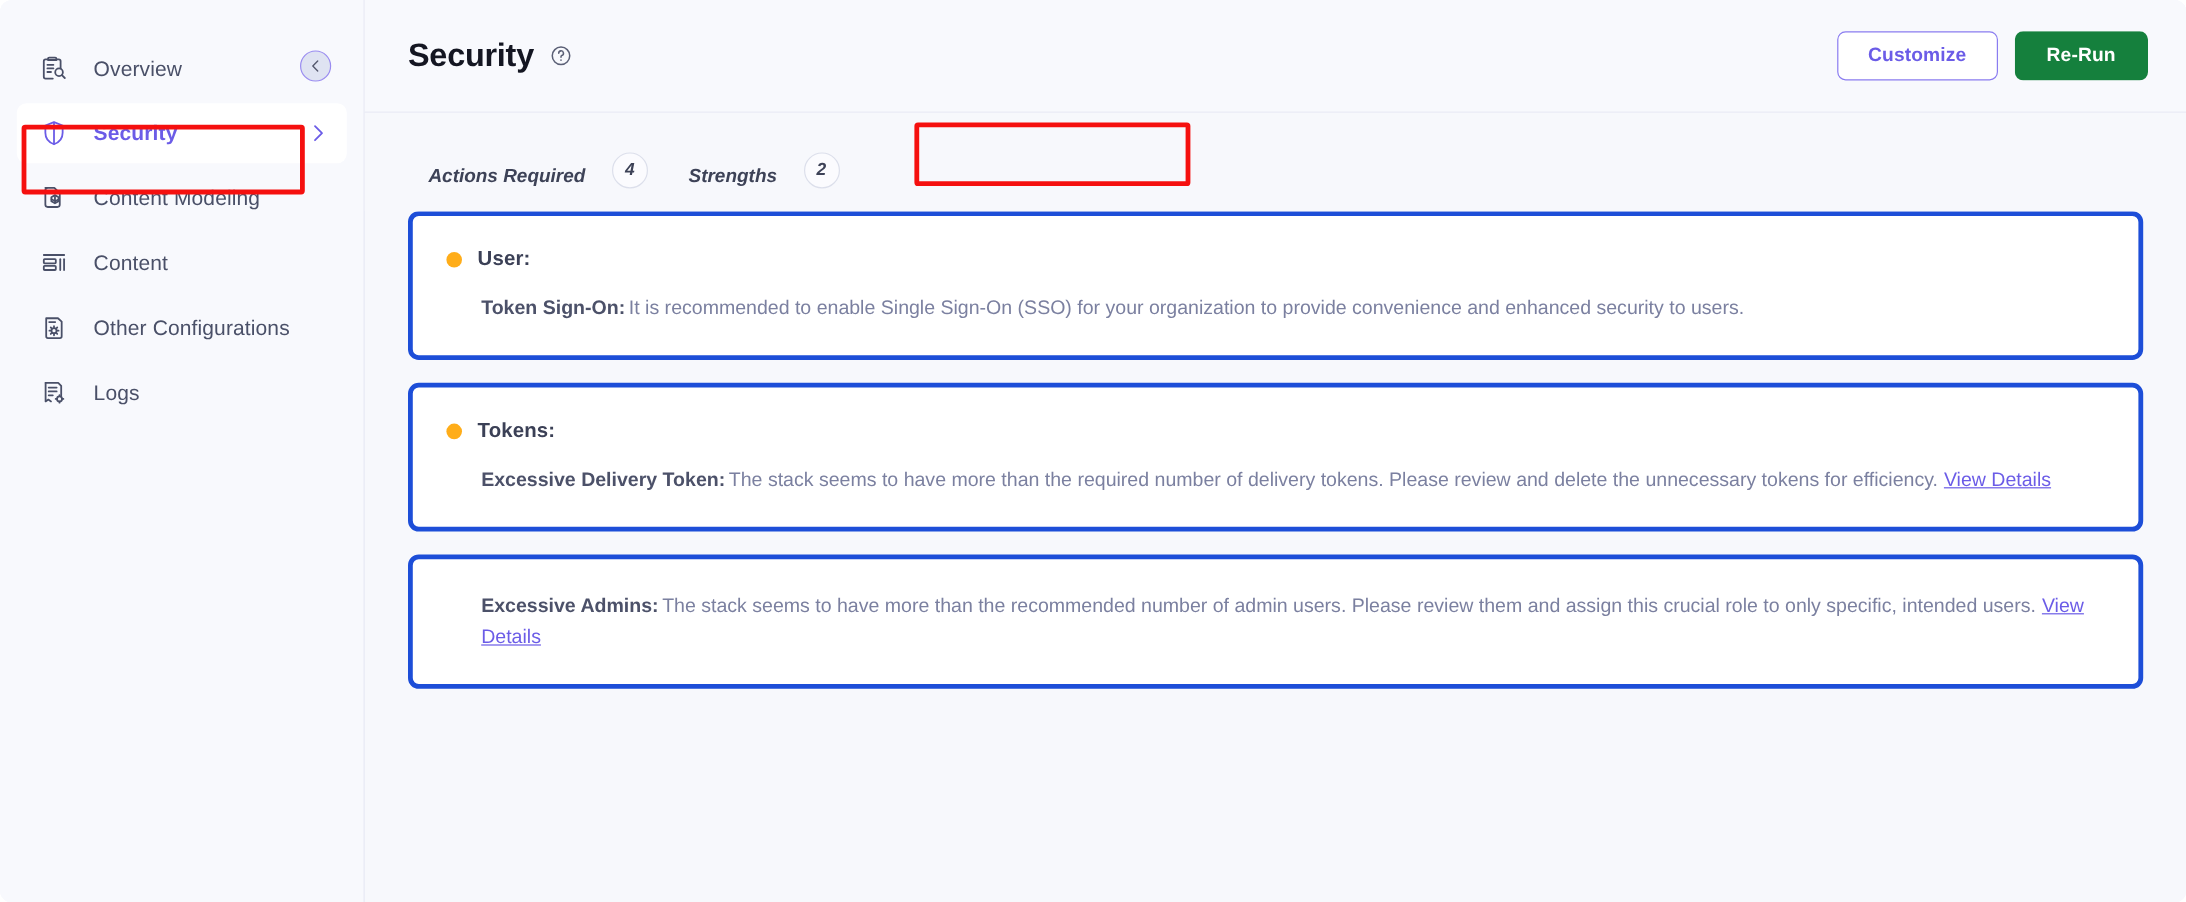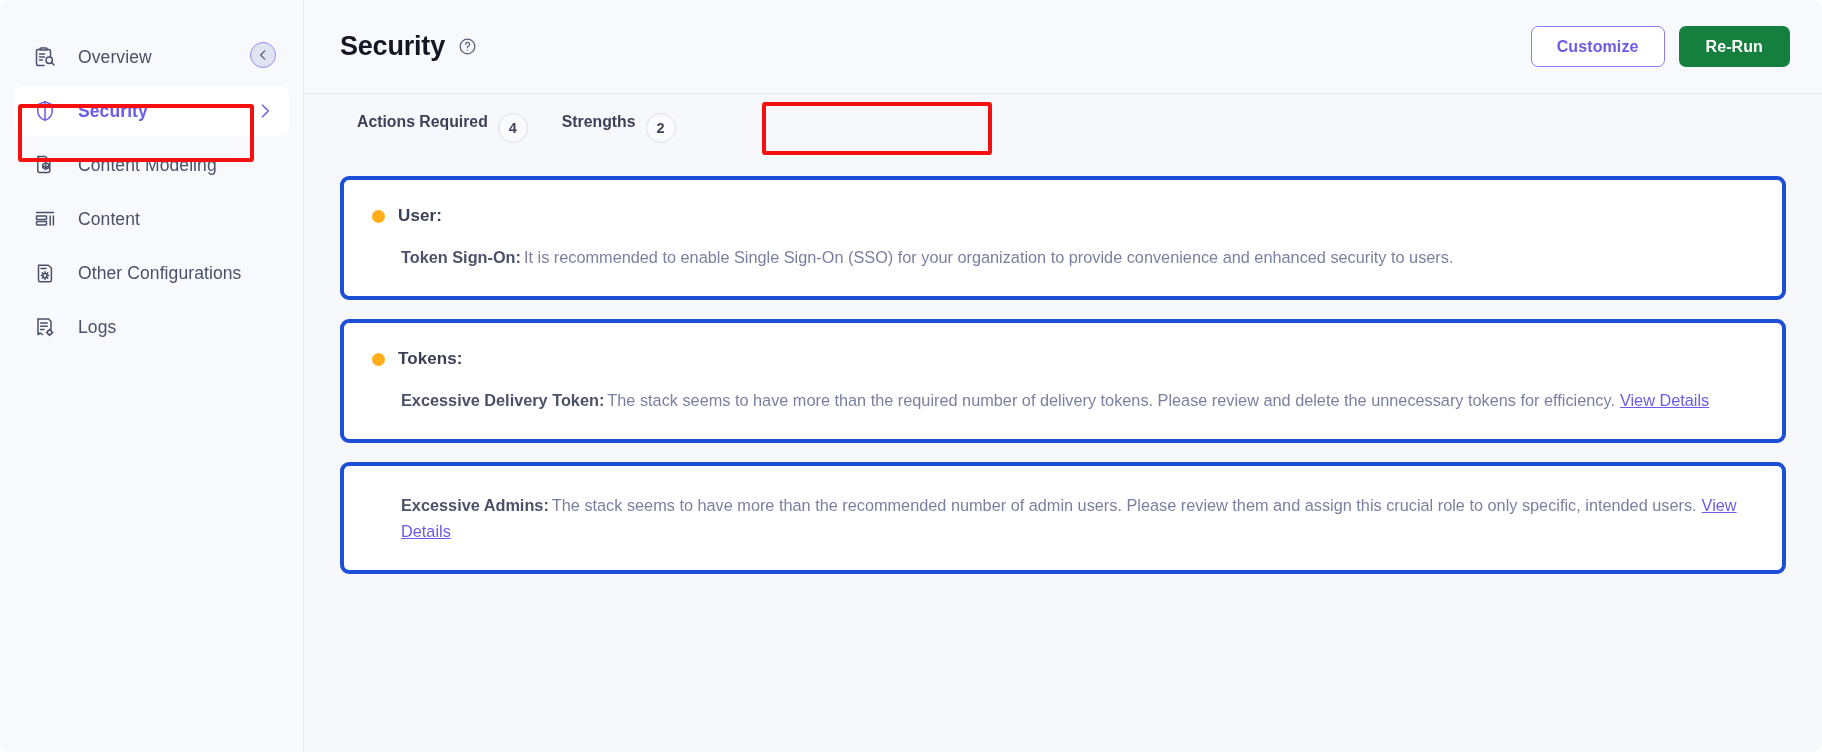--- a/index.html
+++ b/index.html
@@ -167,31 +167,32 @@
     min-height: 82px;
     display: flex;
     align-items: center;
     padding: 0 36px;
     background: #f7f8fc;
     position: relative;
   }
 
   .tab {
     display: flex;
-    align-items: flex-start;
+    align-items: flex-end;
     height: 46px;
     padding: 0 16px;
     border-radius: 23px;
     border: 1.5px solid transparent;
     cursor: pointer;
     color: #3d4257;
     font-size: 15.8px;
     font-weight: 700;
-    gap: 10px;
+    gap: 22px;
     white-space: nowrap;
+    font-style: italic;
   }
   .tab.selected {
     background: #f4f2fe;
     border-color: #a99df2;
     color: #6b5ce7;
   }
 
   .tab-count {
     width: 30px;
     height: 30px;

